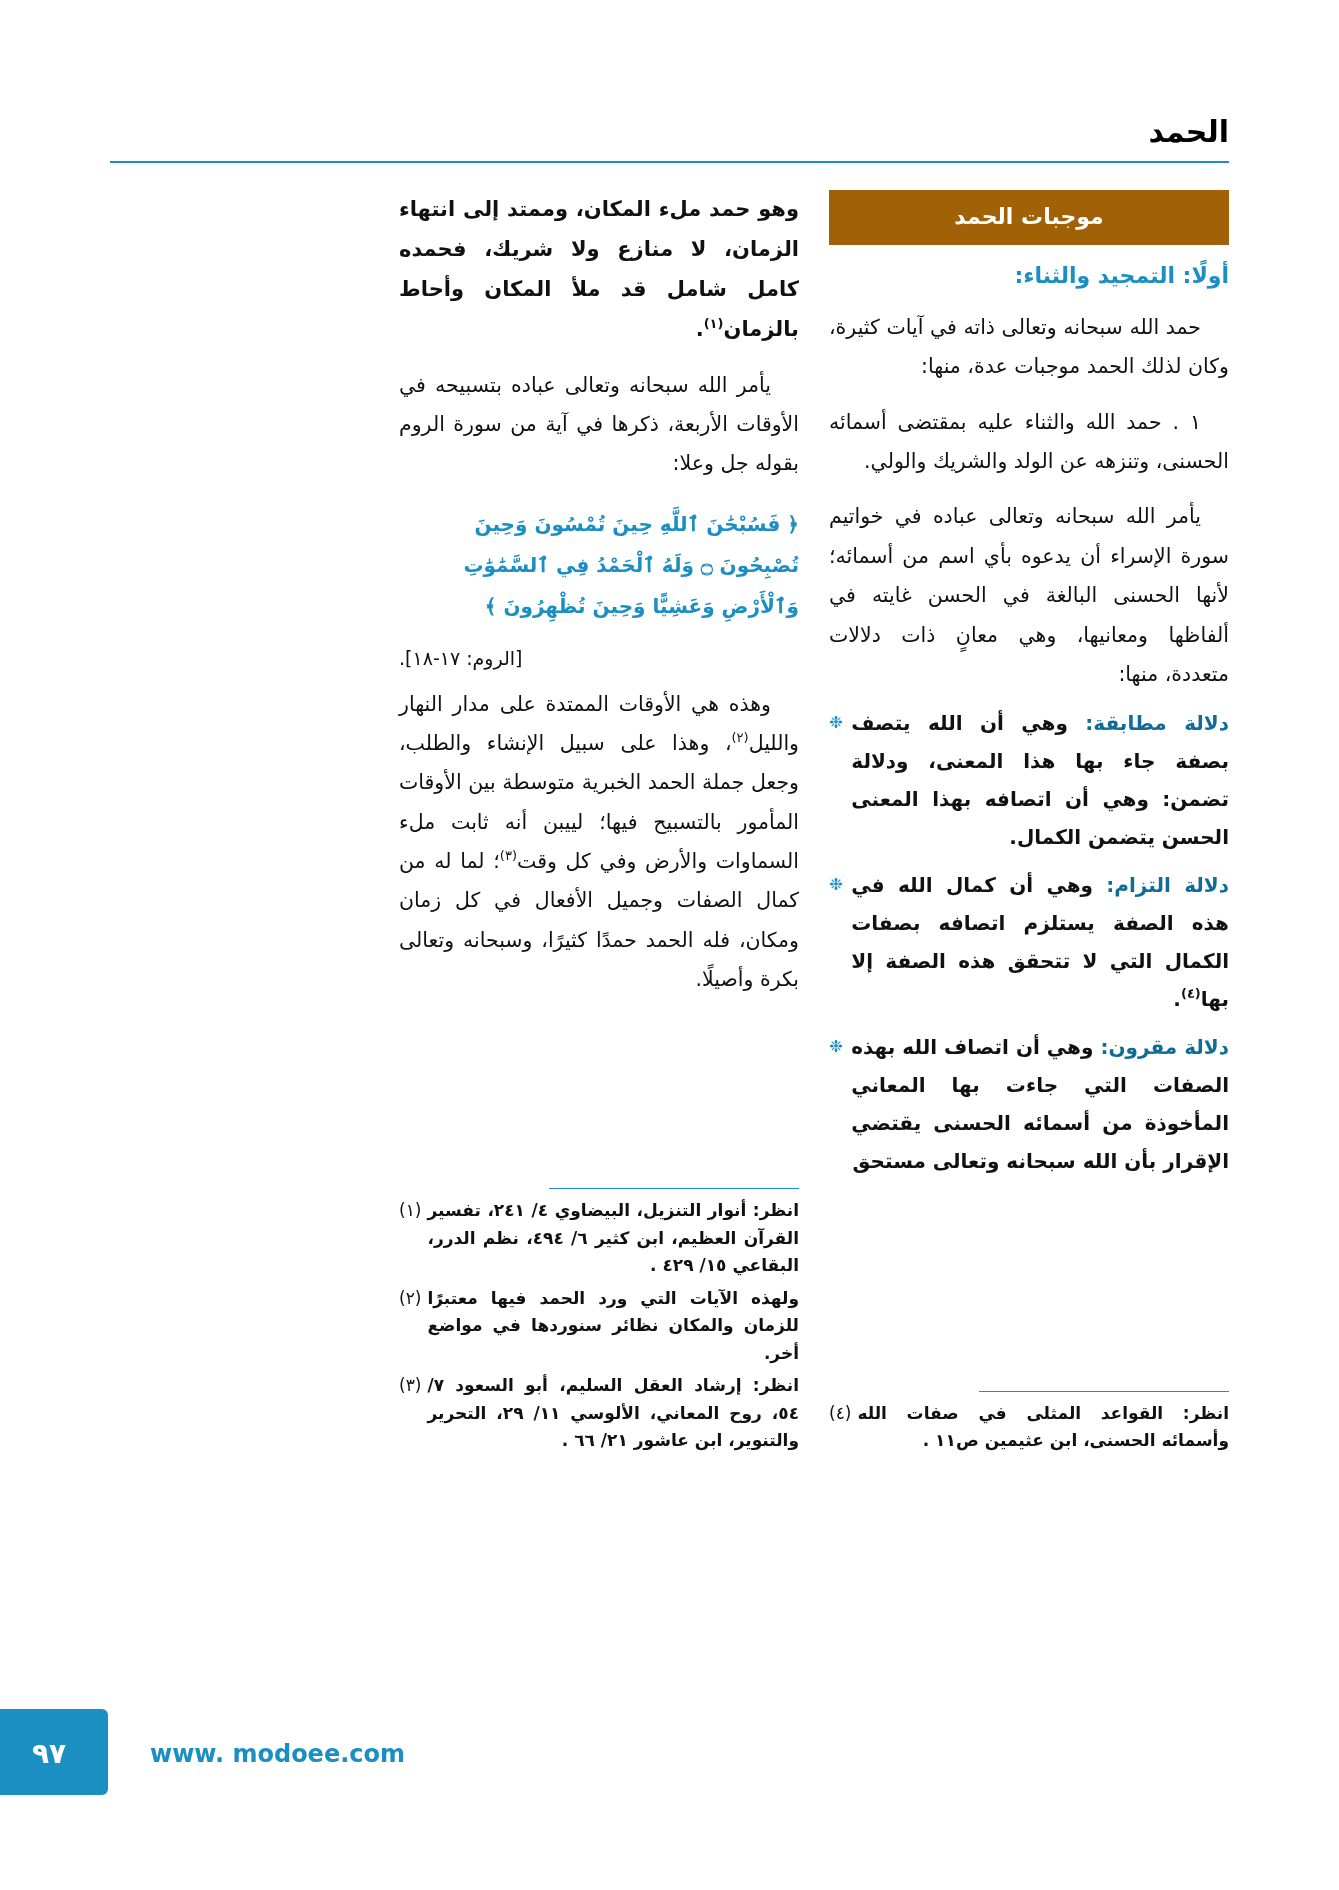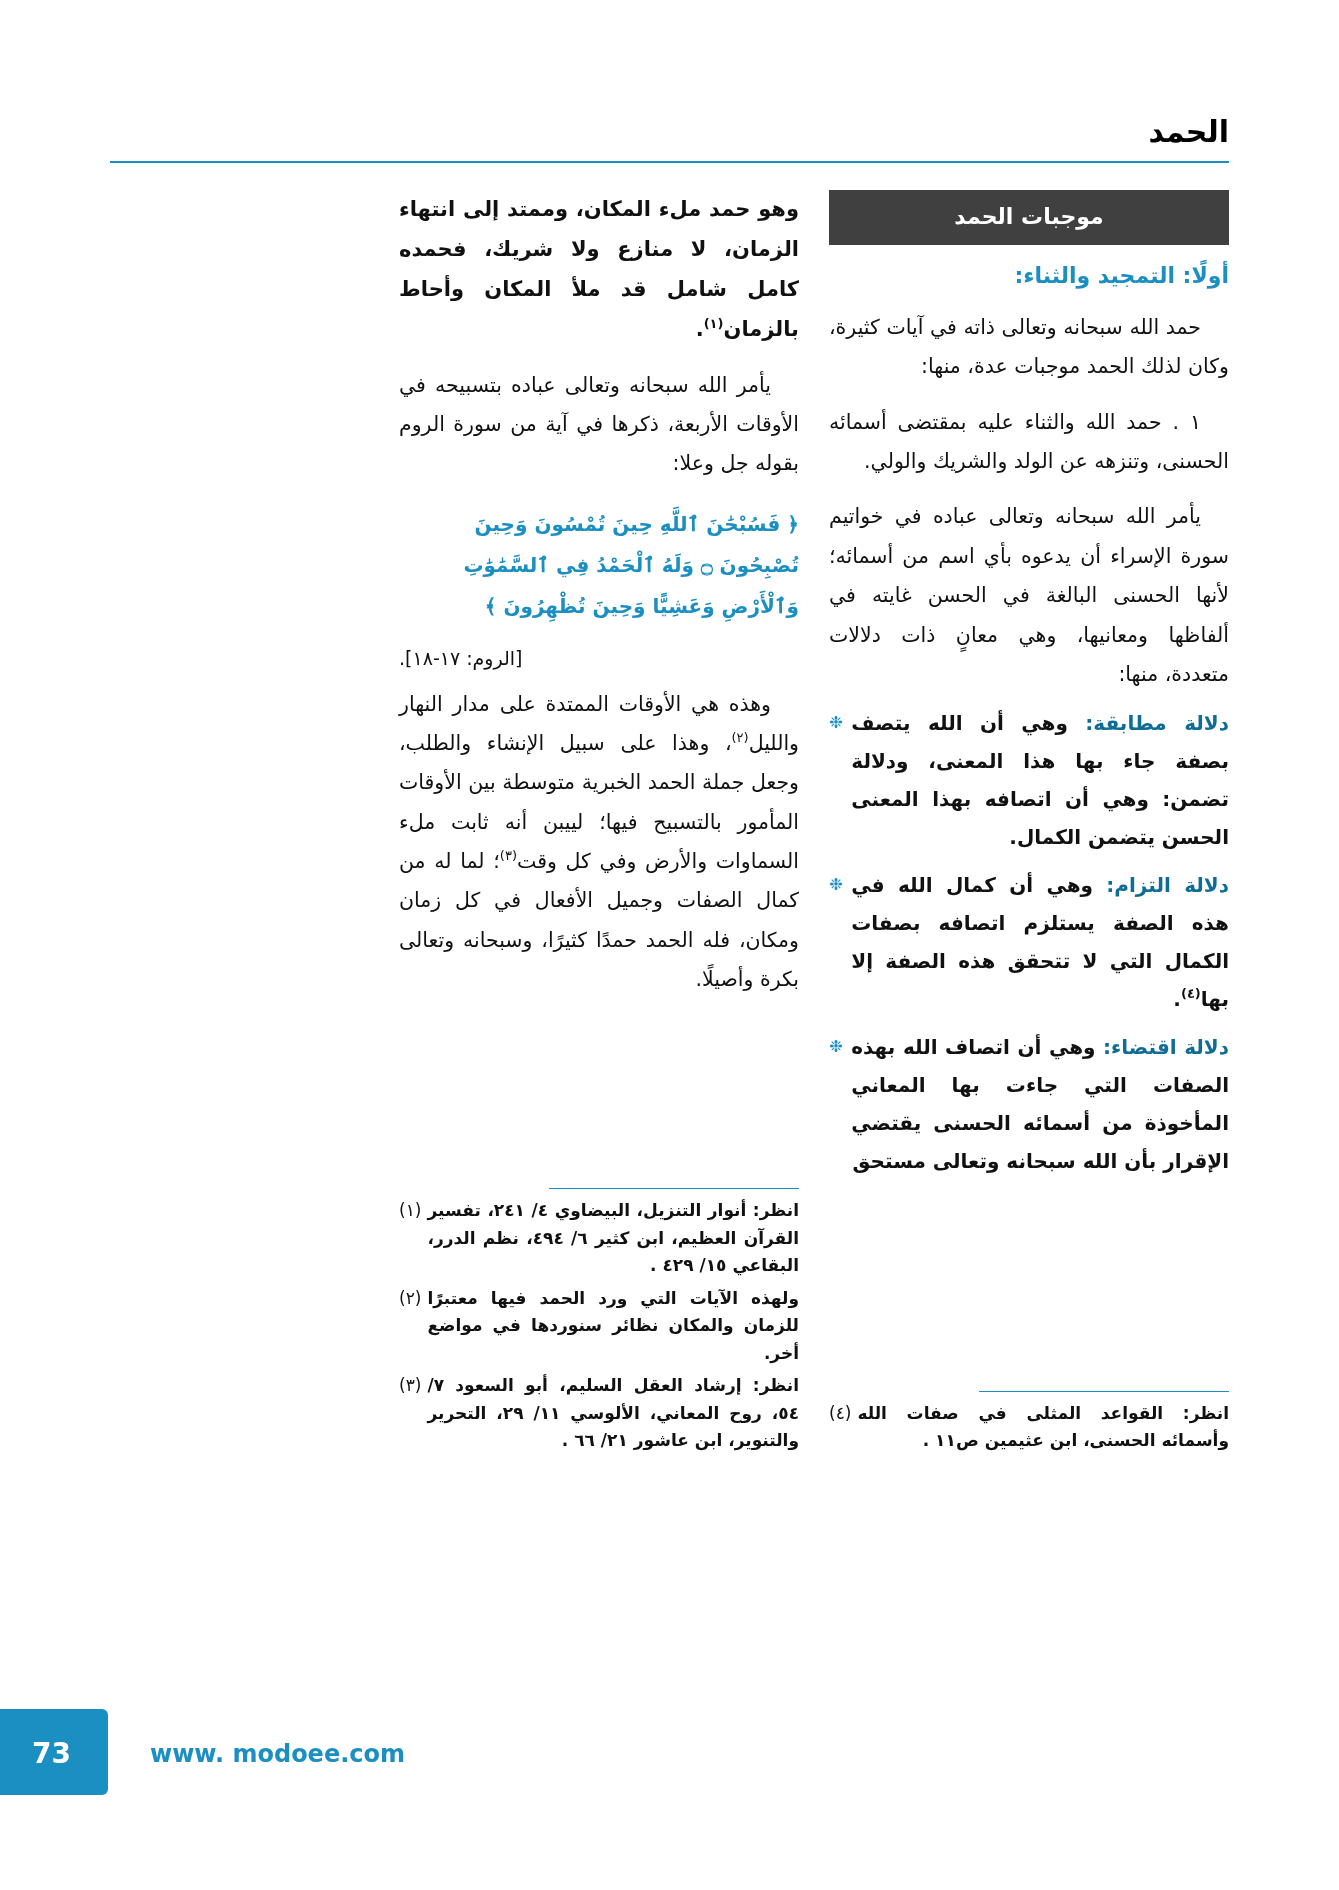--- a/index.html
+++ b/index.html
@@ -49,21 +49,21 @@
   .col {
     position: absolute;
     top: 190px;
     width: 400px;
   }
   .col-right { right: 110px; }
   .col-left  { right: 540px; }
 
   
   .banner {
-    background: #404040;
+    background: #a16207;
     color: #ffffff;
     font-size: 22px;
     font-weight: bold;
     text-align: center;
     padding: 14px 10px 16px;
     margin-bottom: 18px;
   }
   .subhead {
     color: #1b8ec2;
     font-size: 22px;
@@ -221,21 +221,21 @@
     <div class="bullet-item">
       <span class="bullet-mark">❉</span>
       <span class="bullet-text">
         <span class="lead">دلالة التزام:</span><span class="plain"> وهي أن كمال الله في هذه الصفة يستلزم اتصافه بصفات الكمال التي لا تتحقق هذه الصفة إلا بها</span><sup class="fn">(٤)</sup><span class="plain">.</span>
       </span>
     </div>
 
     <div class="bullet-item">
       <span class="bullet-mark">❉</span>
       <span class="bullet-text">
-        <span class="lead">دلالة اقتضاء:</span><span class="plain"> وهي أن اتصاف الله بهذه الصفات التي جاءت بها المعاني المأخوذة من أسمائه الحسنى يقتضي الإقرار بأن الله سبحانه وتعالى مستحق</span>
+        <span class="lead">دلالة مقرون:</span><span class="plain"> وهي أن اتصاف الله بهذه الصفات التي جاءت بها المعاني المأخوذة من أسمائه الحسنى يقتضي الإقرار بأن الله سبحانه وتعالى مستحق</span>
       </span>
     </div>
   </div>
 
   <div class="col col-left">
 
     <p class="bold-head">
       <span>وهو حمد ملء المكان، وممتد إلى انتهاء الزمان، لا منازع ولا شريك، فحمده كامل شامل قد ملأ المكان وأحاط بالزمان</span><sup class="fn">(١)</sup><span>.</span>
     </p>
 
@@ -269,16 +269,16 @@
       <span class="fn-num">(٢)</span>
       <span class="fn-txt">ولهذه الآيات التي ورد الحمد فيها معتبرًا للزمان والمكان نظائر سنوردها في مواضع أخر.</span>
     </div>
     <div class="fn-row">
       <span class="fn-num">(٣)</span>
       <span class="fn-txt">انظر: إرشاد العقل السليم، أبو السعود ٧/ ٥٤، روح المعاني، الألوسي ١١/ ٢٩، التحرير والتنوير، ابن عاشور ٢١/ ٦٦ .</span>
     </div>
   </div>
 
   <div class="footer-tab"></div>
-  <div class="page-num">73</div>
+  <div class="page-num">٩٧</div>
   <div class="site">www. modoee.com</div>
 
 </div>
 
 </body></html>

